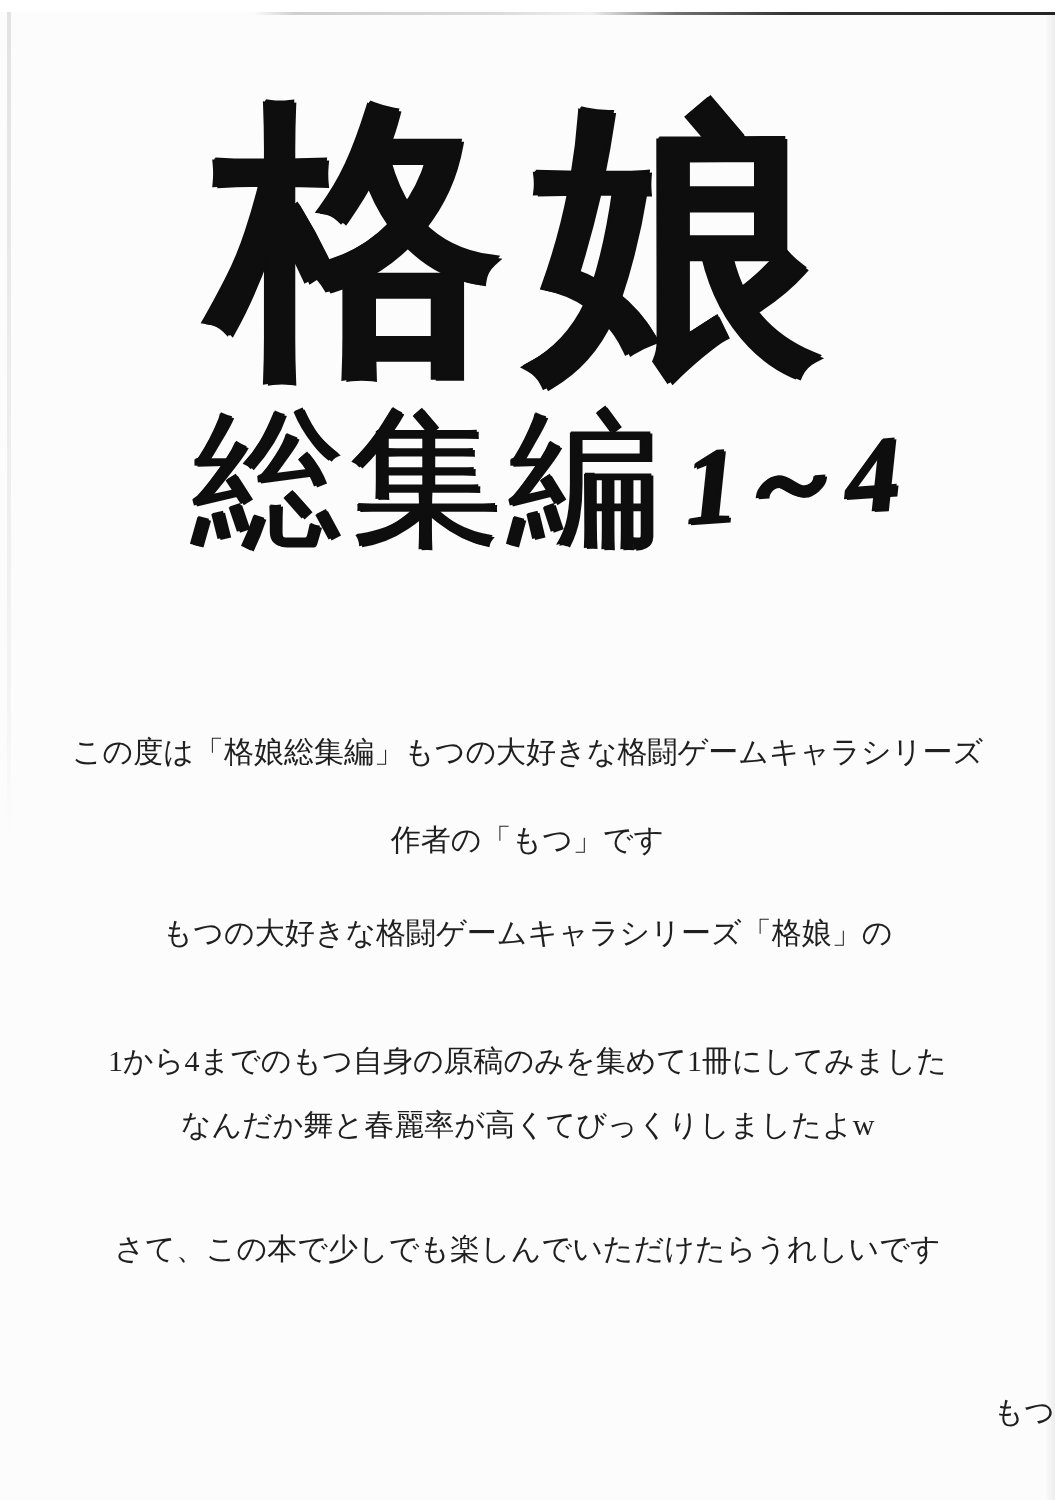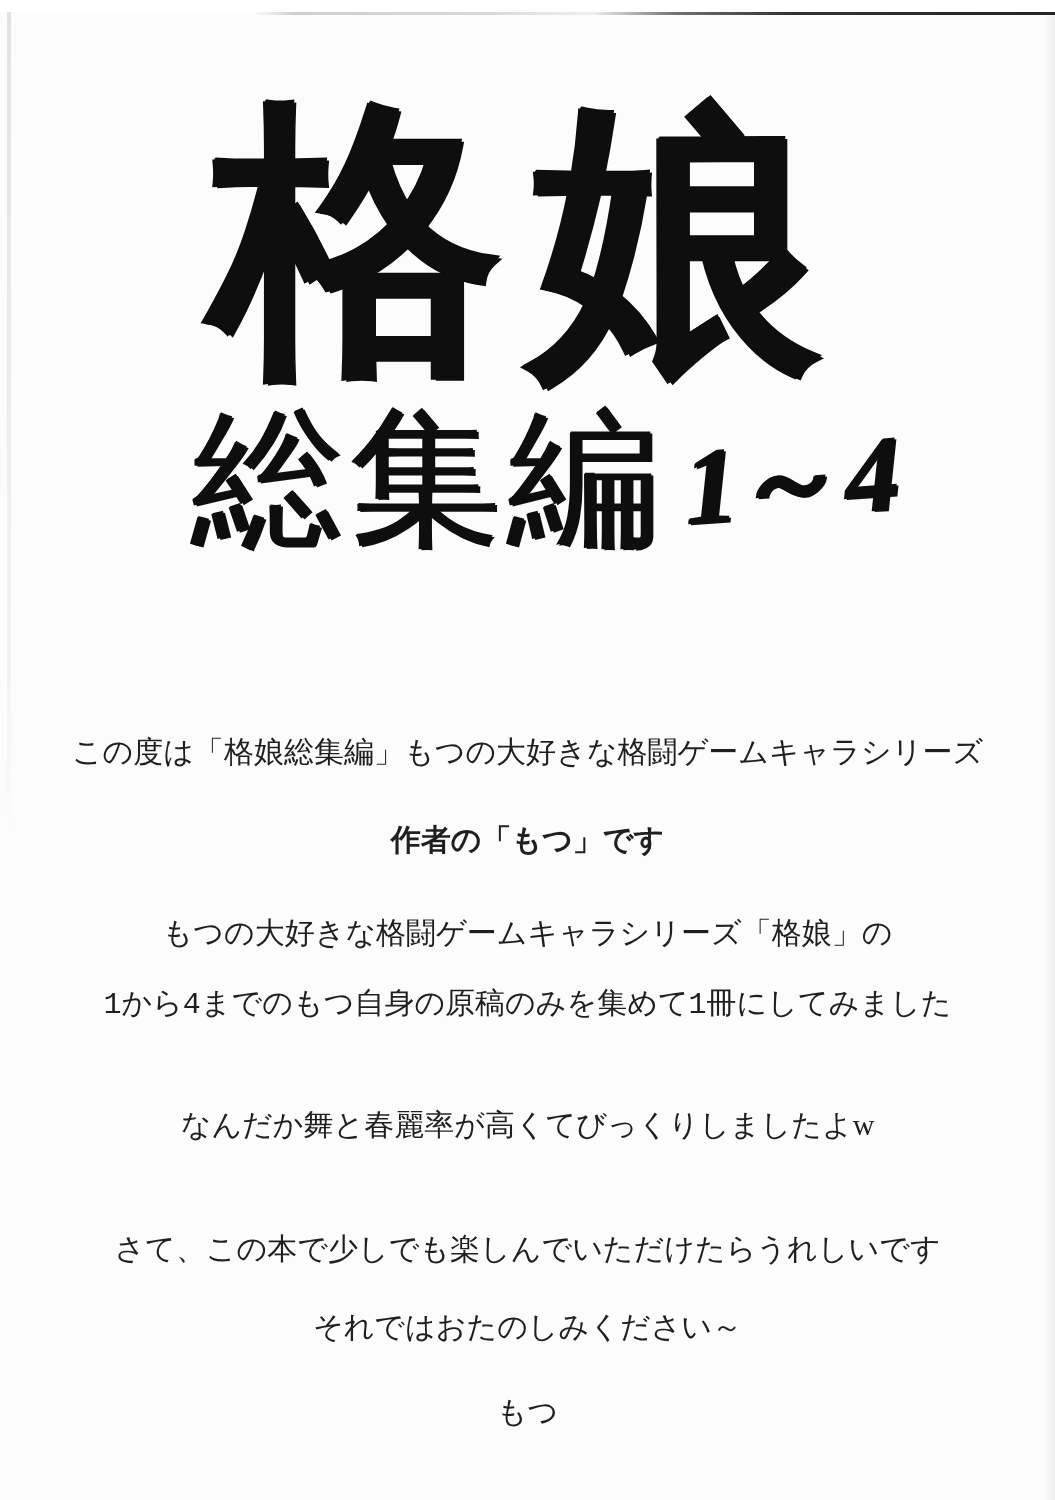--- a/index.html
+++ b/index.html
@@ -109,27 +109,27 @@
     left: 0;
     width: 100%;
     text-align: center;
     font-size: 30px;
     line-height: 36px;
     color: var(--body-text);
     letter-spacing: 0;
     white-space: nowrap;
   }
   .line-1 { top: 722px; }
-  .line-2 { top: 810px; font-weight: bold; }
+  .line-2 { top: 810px; }
   .line-3 { top: 903px; }
-  .line-4 { top: 975px; font-family: Liberation Mono, monospace; }
+  .line-4 { top: 1031px; }
   .line-5 { top: 1095px; font-family: Liberation Serif, serif; }
   .line-6 { top: 1219px; }
   .line-7 { top: 1297px; }
-  .line-8 { top: 1382px; }
+  .line-8 { top: 1382px; text-align: right; }
 </style>
 </head>
 <body>
 
 <div class="page">
 
   <div class="edge edge-top"></div>
   <div class="edge edge-left"></div>
   <div class="edge edge-right"></div>
   <div class="edge edge-bottom"></div>
@@ -147,17 +147,16 @@
   <div class="body-line line-2">作者の「もつ」です</div>
 
   <div class="body-line line-3">もつの大好きな格闘ゲームキャラシリーズ「格娘」の</div>
 
   <div class="body-line line-4">1から4までのもつ自身の原稿のみを集めて1冊にしてみました</div>
 
   <div class="body-line line-5">なんだか舞と春麗率が高くてびっくりしましたよw</div>
 
   <div class="body-line line-6">さて、この本で少しでも楽しんでいただけたらうれしいです</div>
 
-  <div class="body-line line-7">それではおたのしみください～</div>
 
   <div class="body-line line-8">もつ</div>
 
 </div>
 
 </body></html>

